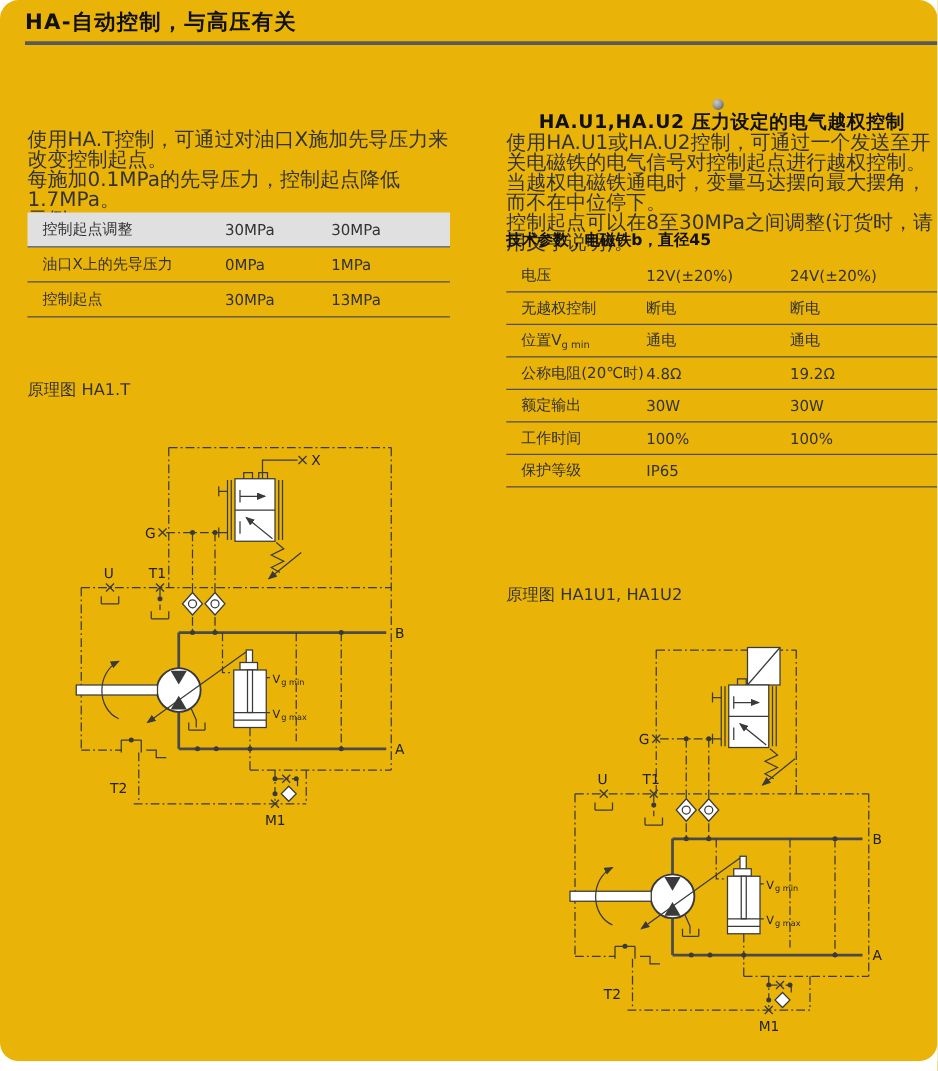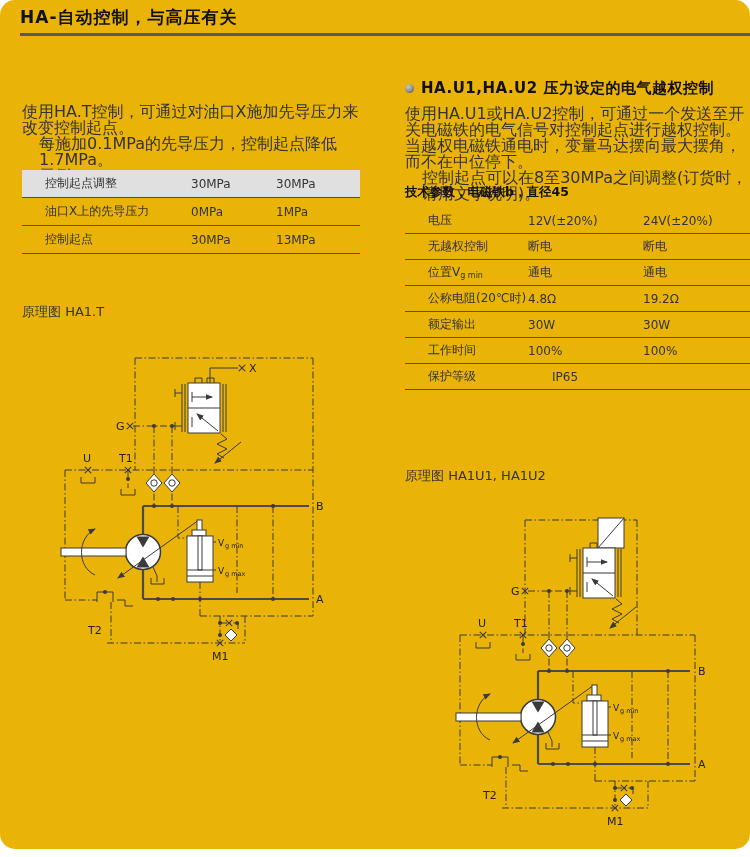--- a/index.html
+++ b/index.html
@@ -5,29 +5,29 @@
   html,body{margin:0;padding:0;background:#fff;}
   .page{position:relative;width:750px;height:849px;background:#eab308;overflow:hidden;
         font-family:"DejaVu Sans","Liberation Sans",sans-serif;color:#222;border-radius:15px;}
   .abs{position:absolute;}
   .hdr-title{font-size:17px;font-weight:bold;letter-spacing:1px;color:#111;}
   .hdr-rule{height:3px;background:#58595b;}
   .sec-title{display:flex;align-items:center;font-size:15px;font-weight:bold;color:#111;letter-spacing:0.5px;}
   .bullet{width:9px;height:9px;border-radius:50%;flex:0 0 9px;margin-right:7px;
           background:radial-gradient(circle at 35% 30%,#c8c8c8,#9a9a9a 45%,#555 90%);}
   .para{font-size:16px;line-height:16px;color:#333;}
-  .para+.para{margin-top:0;margin-left:17px;}
+  .para+.para{margin-top:0;}
   .tbl{font-size:12px;color:#333;}
-  .tr{display:grid;align-items:center;border-bottom:1px solid #4f4f4f;padding-left:11px;}
+  .tr{display:grid;align-items:center;border-bottom:1px solid #4f4f4f;}
   .tr .cell{padding-left:12px;white-space:nowrap;}
   .shade{background:#e0e0e0;}
   .tbl-l .tr{grid-template-columns:158px 85px 95px;height:27px;}
   .tbl-r .tr{grid-template-columns:112px 115px 118px;height:25px;}
   .tbl-r .tr.hdr{height:22px;}
-  .tbl-r .tr.last{grid-template-columns:112px 1fr;gap:24px;}
+  .tbl-r .tr.last{grid-template-columns:112px 1fr;}
   .span-center{text-align:left;}
   .tbl-title{font-size:12.5px;font-weight:bold;color:#111;}
   .caption{font-size:13px;color:#333;}
   .sub{font-size:8px;vertical-align:-2px;}
   
   svg .dd{stroke:#3a3a3a;stroke-width:1;fill:none;stroke-dasharray:7 2.5 1.5 2.5;}
   svg .sl{stroke:#3a3a3a;stroke-width:1;fill:none;}
   svg .s2{stroke:#4a4a4a;stroke-width:2.2;fill:none;}
   svg .fw{fill:#fff;stroke:#3a3a3a;stroke-width:1;}
   svg .fb{fill:#3a3a3a;stroke:none;}
@@ -189,21 +189,21 @@
       <circle class="fb" cx="165" cy="275" r="2"></circle>
         <circle class="fb" cx="165" cy="287" r="2"></circle>
       <circle class="fb" cx="182" cy="275" r="2"></circle>
       <use href="#xmL" x="174" y="275"></use>
       <path class="fw" d="M176,281 l6,6 l-6,6 l-6,-6 z"></path>
       <use href="#xmL" x="165" y="295"></use>
       <text x="157" y="312">M1</text>
     </g>
   </svg>
 
-  <div class="abs sec-title" style="left:405px;top:79px;width:345px;">
+  <div class="abs sec-title" style="left:405px;top:79px;width:345px;flex-direction:column;">
     <span class="bullet"></span>
     <span>HA.U1,HA.U2 压力设定的电气越权控制</span>
   </div>
 
   <div class="abs" style="left:405px;top:106px;width:348px;">
     <div class="para">使用HA.U1或HA.U2控制，可通过一个发送至开关电磁铁的电气信号对控制起点进行越权控制。当越权电磁铁通电时，变量马达摆向最大摆角，而不在中位停下。</div>
     <div class="para">控制起点可以在8至30MPa之间调整(订货时，请用文字说明)。</div>
   </div>
 
   <div class="abs tbl-title" style="left:405px;top:184px;text-align:center;">技术参数，电磁铁b，直径45</div>

